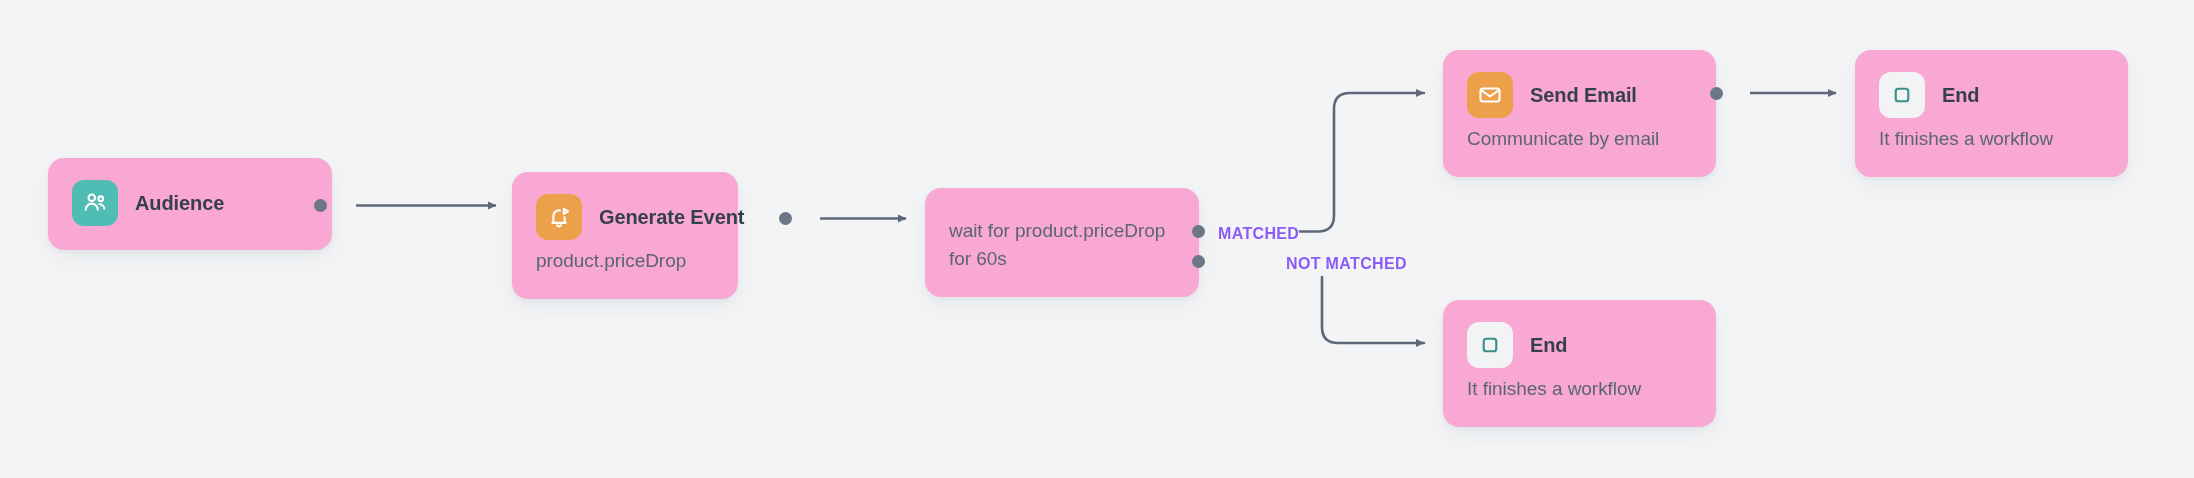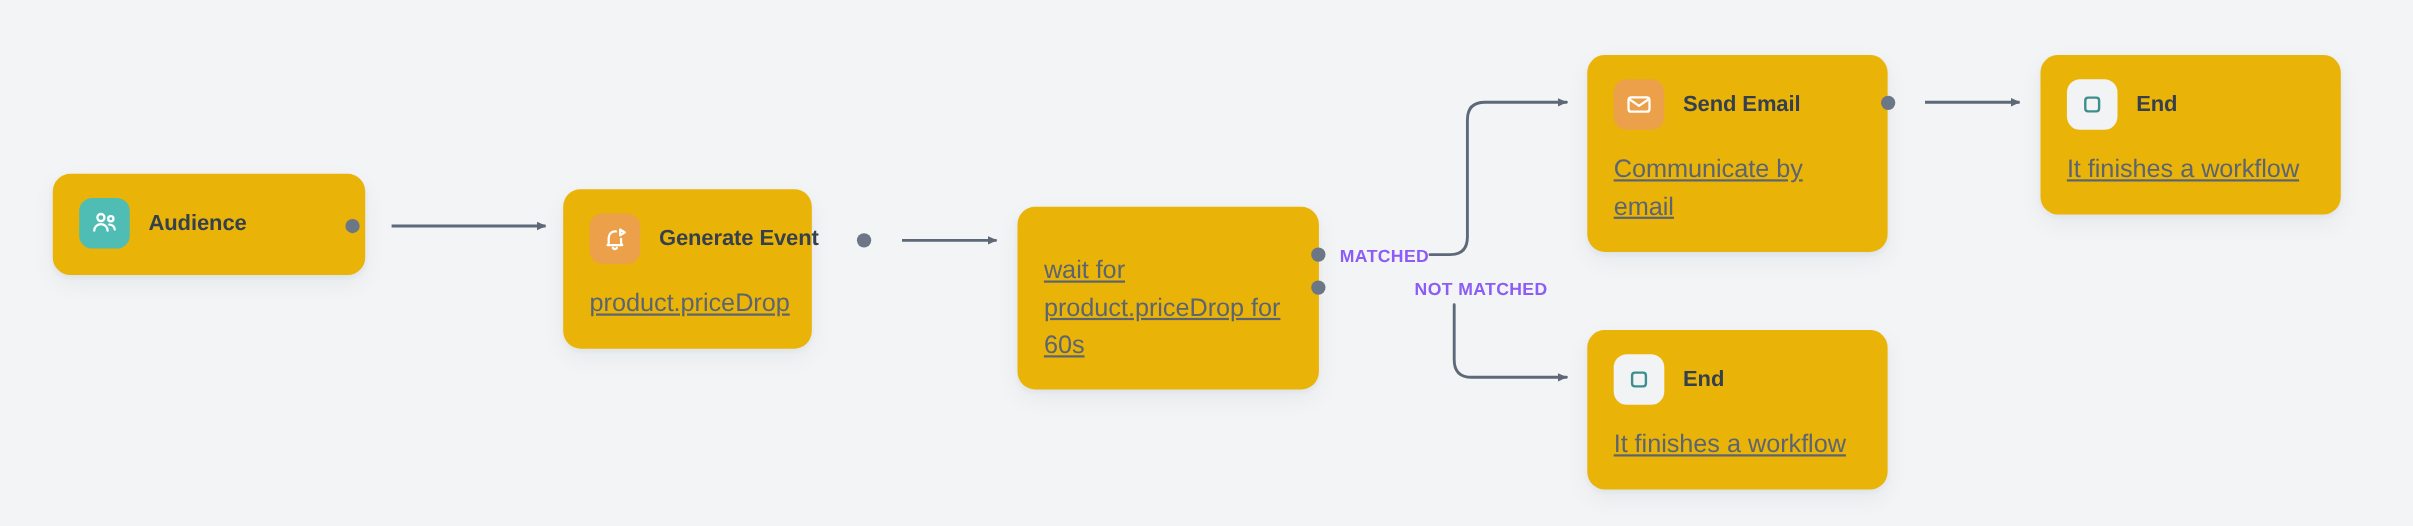--- a/index.html
+++ b/index.html
@@ -24,21 +24,21 @@
     left: 0;
     top: 0;
     width: 2194px;
     height: 478px;
     pointer-events: none;
   }
 
   
   .node {
     position: absolute;
-    background: #eab308;
+    background: #f9a8d4;
     border-radius: 16px;
     box-sizing: border-box;
     padding: 22px 24px 24px 24px;
     box-shadow: 0 2px 5px rgba(24,39,75,0.045),
                 0 8px 22px rgba(24,39,75,0.05);
   }
   .node-head {
     display: flex;
     align-items: center;
     gap: 17px;
@@ -54,26 +54,25 @@
   }
   .node-icon svg { display: block; }
   .node-title {
     font-size: 20px;
     font-weight: bold;
     color: #36404d;
     letter-spacing: -0.1px;
     white-space: nowrap;
   }
   .node-desc {
-    margin-top: 19px;
-    font-size: 23px;
+    margin-top: 7px;
+    font-size: 19px;
     line-height: 1.47;
     color: #5b6572;
     letter-spacing: -0.05px;
-    text-decoration: underline;
   }
 
   
   .port {
     position: absolute;
     width: 13px;
     height: 13px;
     border-radius: 50%;
     background: #6b7686;
   }

